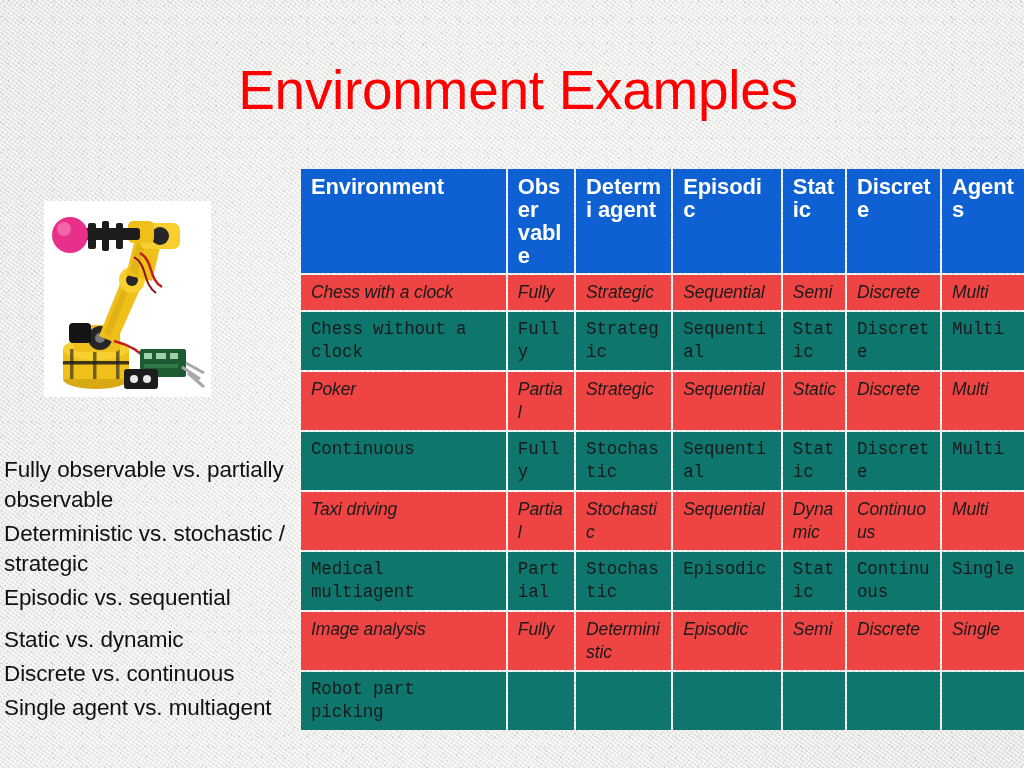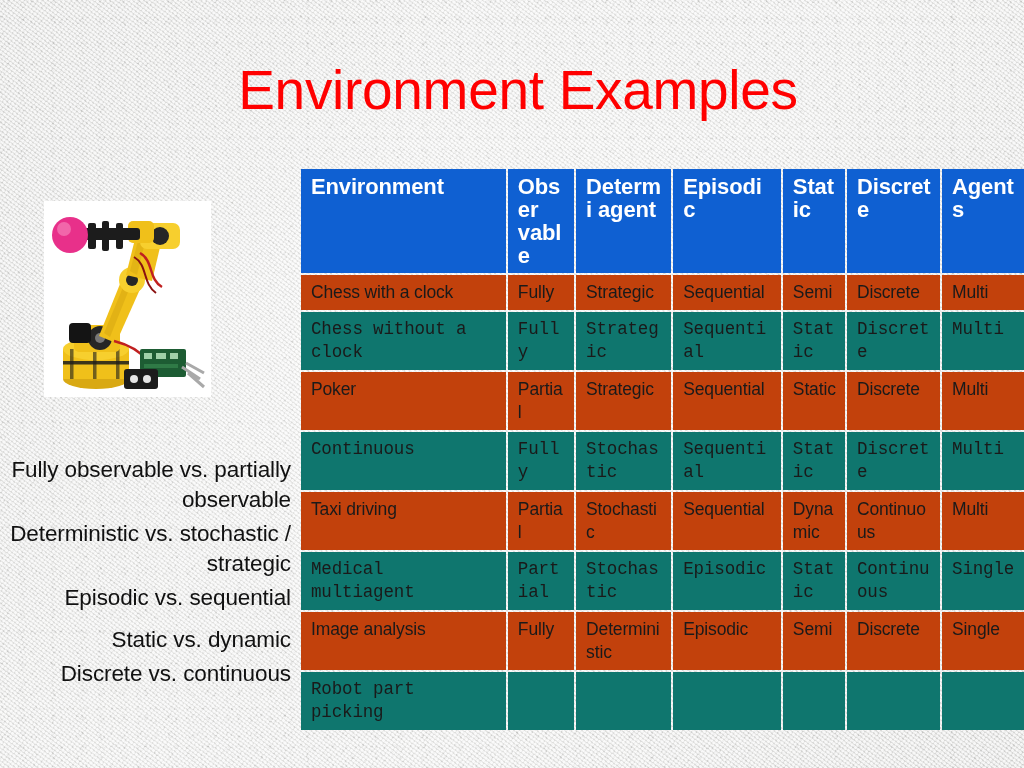--- a/index.html
+++ b/index.html
@@ -86,21 +86,20 @@
   }
   #robot-figure svg { display: block; width: 167px; height: 196px; }
 
   
   #left-list {
     position: absolute;
     left: 4px;
     top: 455px;
     width: 287px;
     z-index: 4;
-    text-align: right;
   }
   .bullet {
     color: #111111;
     font-size: 22.5px;
     line-height: 30px;
     margin: 0 0 4px 0;
     font-weight: 400;
     letter-spacing: -0.1px;
   }
   .bullet.tight { margin-bottom: 12px; }
@@ -129,21 +128,21 @@
     letter-spacing: -0.15px;
   }
   #env-table th {
     background: #0f60d2;
     color: #ffffff;
     font-weight: bold;
     height: 38px;
     font-size: 22px;
     line-height: 23px;
   }
-  tr.row-dark td { background: #c2410c; }
+  tr.row-dark td { background: #ef4444; font-style: italic; }
   tr.row-light td { background: #0f766e; font-family: Liberation Mono, monospace; }
 
   .c-env { width: 198px; }
   .c-obs { width: 64px; }
   .c-det { width: 92px; }
   .c-epi { width: 104px; }
   .c-sta { width: 60px; }
   .c-dis { width: 90px; }
   .c-agt { width: 84px; }
 </style>
@@ -208,20 +207,21 @@
       <path d="M138 166 L156 178 M142 162 L160 172 M144 172 L160 186" stroke="#a9a9a9" stroke-width="3" fill="none"></path>
     </svg>
   </div>
 
   <div id="left-list">
     <p class="bullet">Fully observable vs. partially observable</p>
     <p class="bullet">Deterministic vs. stochastic / strategic</p>
     <p class="bullet tight">Episodic vs. sequential</p>
     <p class="bullet">Static vs. dynamic</p>
     <p class="bullet">Discrete vs. continuous</p>
+    <p class="bullet">Single agent vs. multiagent</p>
   </div>
 
   <table id="env-table">
     <colgroup>
       <col class="c-env">
         <col class="c-obs">
         <col class="c-det">
         <col class="c-epi">
       <col class="c-sta">
         <col class="c-dis">

